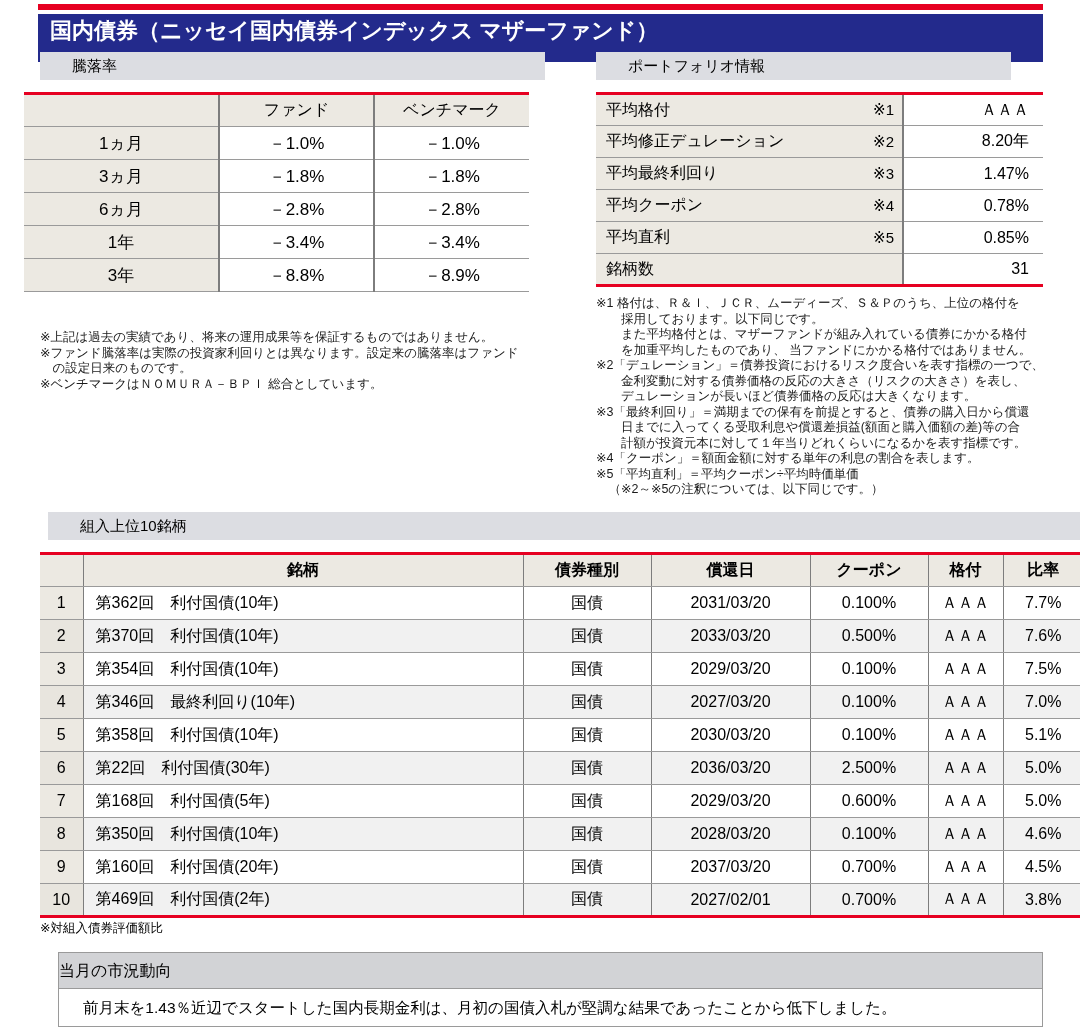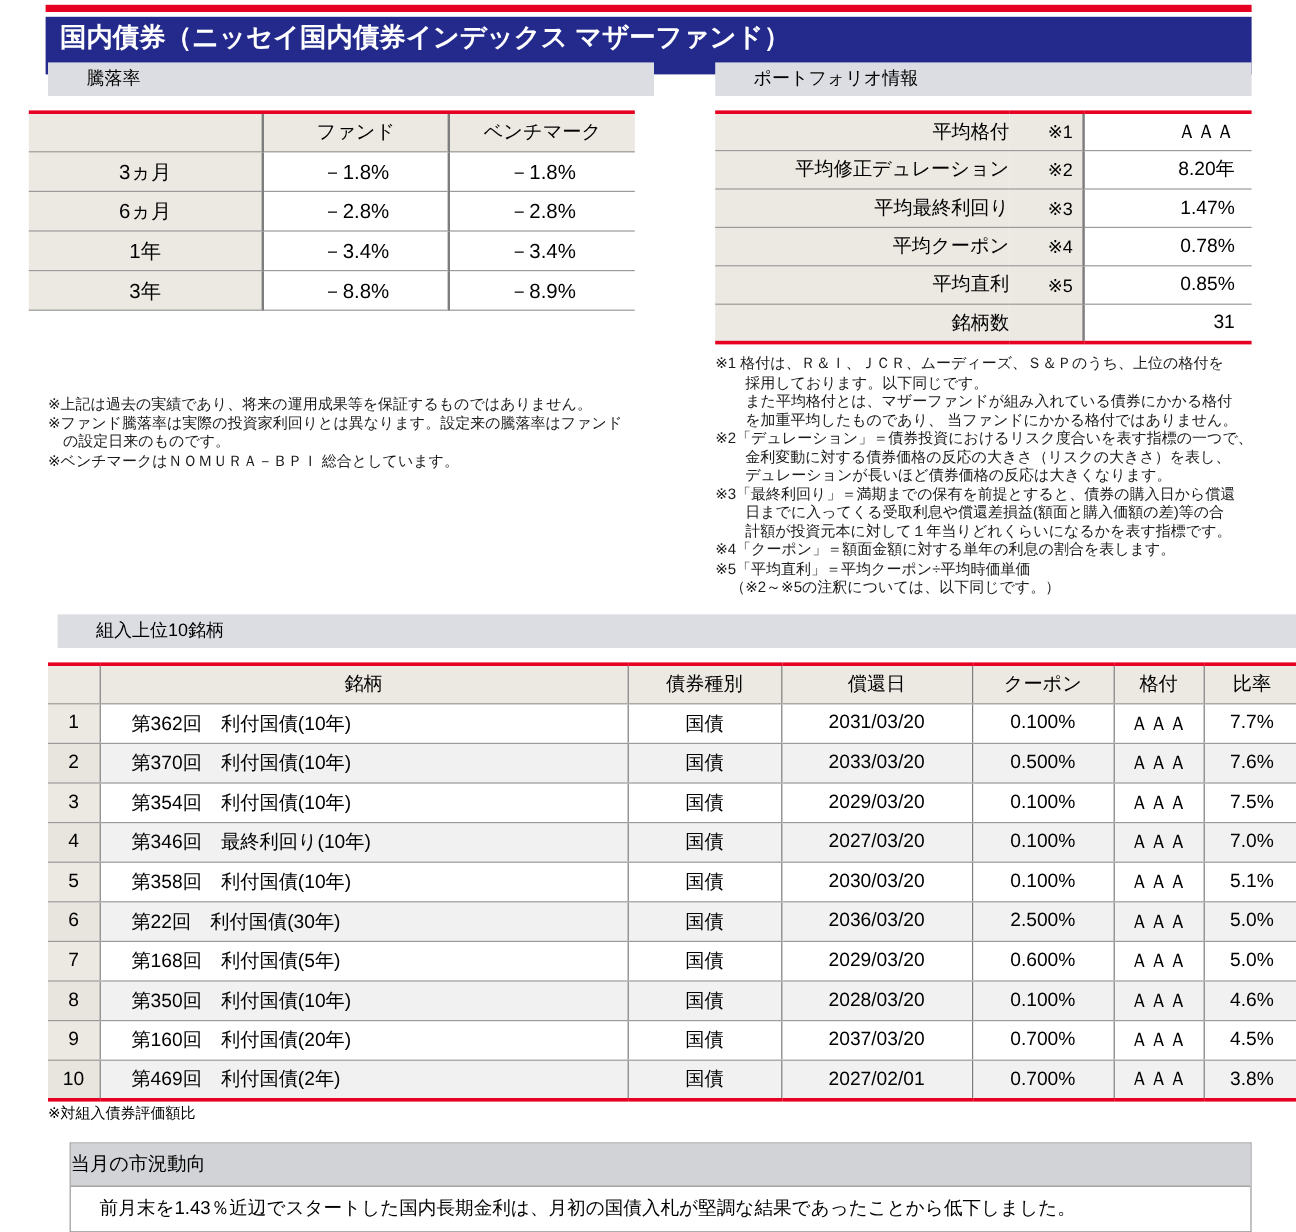--- a/index.html
+++ b/index.html
@@ -73,41 +73,41 @@
   .vsep-strong { border-left: 2px solid #7d7d7d; }
 
   
   #perf-table { left: 24px; top: 92px; width: 505px; }
   #perf-table td { height: 33px; font-size: 17px; }
   #perf-table td.head { background: #ece9e2 !important; font-size: 16px; }
 
   
   #pf-table { left: 596px; top: 92px; width: 447px; }
   #pf-table td { height: 32px; font-size: 16px; }
-  #pf-table td.pf-label { text-align: right; padding-left: 10px; background: #ece9e2 !important; }
+  #pf-table td.pf-label { text-align: left; padding-left: 10px; background: #ece9e2 !important; }
   #pf-table td.pf-note { text-align: right; padding-right: 8px; background: #ece9e2 !important; font-size: 15px; }
   #pf-table td.pf-val { text-align: right; padding-right: 14px; }
 
   
   .notes {
     position: absolute;
     font-size: 12.5px;
     line-height: 15.5px;
     white-space: pre-wrap;
     color: #1a1a1a;
   }
   #perf-notes { left: 40px; top: 318px; width: 520px; margin-top: 12px; }
   #pf-notes  { left: 596px; top: 296px; width: 452px; }
 
   
   #hold-table { left: 40px; top: 552px; width: 1003px; font-size: 16px; }
   #hold-table td, #hold-table th { height: 33px; }
-  #hold-table th { background: #ece9e2 !important; font-size: 16px; }
+  #hold-table th { background: #ece9e2 !important; font-size: 16px; font-weight: bold; }
   #hold-table td.no  { background: #ece9e2 !important; font-size: 16px; }
-  #hold-table td.name { text-align: left; padding-left: 26px; }
+  #hold-table td.name { text-align: left; padding-left: 12px; }
   #hold-table tr.alt td { background: #f1f1f1; }
   #hold-table tr.alt td.no { background: #e8e5de !important; }
 
   #hold-note { position: absolute; left: 40px; top: 920px; font-size: 12.5px; }
 
   
   #mkt-box {
     position: absolute;
     left: 58px; top: 952px;
     width: 985px; height: 75px;
@@ -145,20 +145,25 @@
       <col style="width:155px">
       <col style="width:155px">
   </colgroup>
   <tbody id="perf-body">
       <tr>
         <td class="head redline-top"></td>
         <td class="head redline-top vsep-strong">ファンド</td>
         <td class="head redline-top vsep-strong">ベンチマーク</td>
       </tr>
       <tr>
+        <td class="lblcell">1ヵ月</td>
+        <td class="vsep-strong">－1.0%</td>
+        <td class="vsep-strong">－1.0%</td>
+      </tr>
+      <tr>
         <td class="lblcell">3ヵ月</td>
         <td class="vsep-strong">－1.8%</td>
         <td class="vsep-strong">－1.8%</td>
       </tr>
       <tr>
         <td class="lblcell">6ヵ月</td>
         <td class="vsep-strong">－2.8%</td>
         <td class="vsep-strong">－2.8%</td>
       </tr>
       <tr>
@@ -172,21 +177,21 @@
         <td class="vsep-strong">－8.9%</td>
       </tr>
     </tbody>
 </table>
 
 <div class="notes" id="perf-notes">※上記は過去の実績であり、将来の運用成果等を保証するものではありません。
 ※ファンド騰落率は実際の投資家利回りとは異なります。設定来の騰落率はファンド
 　の設定日来のものです。
 ※ベンチマークはＮＯＭＵＲＡ－ＢＰＩ 総合としています。</div>
 
-<div class="sec-head" style="left:596px; top:52px; width:447px;">ポートフォリオ情報</div>
+<div class="sec-head" style="left:596px; top:52px; width:415px;">ポートフォリオ情報</div>
 
 <table class="fin" id="pf-table">
   <colgroup>
     <col style="width:245px">
       <col style="width:62px">
       <col style="width:140px">
   </colgroup>
   <tbody id="pf-body">
       <tr>
         <td class="pf-label redline-top">平均格付</td>

